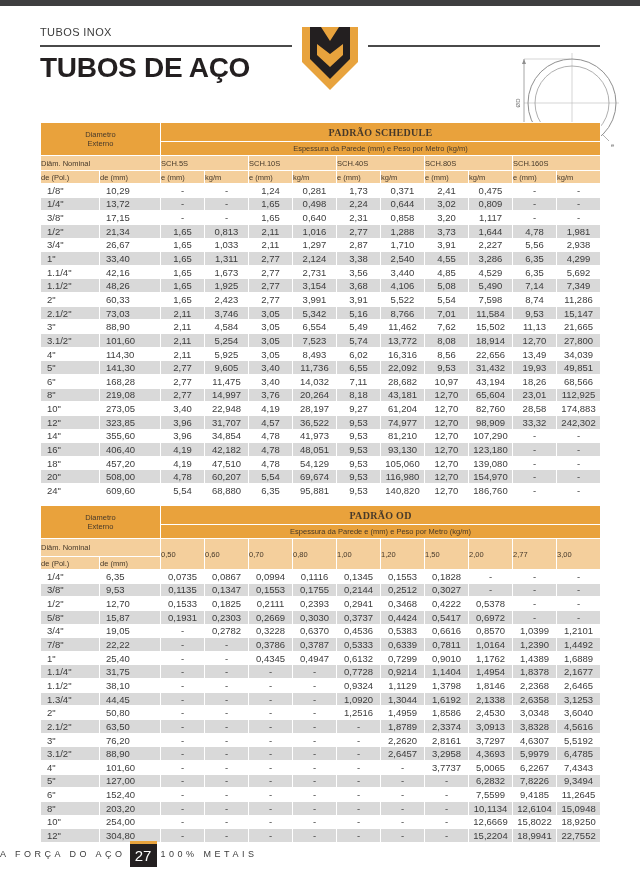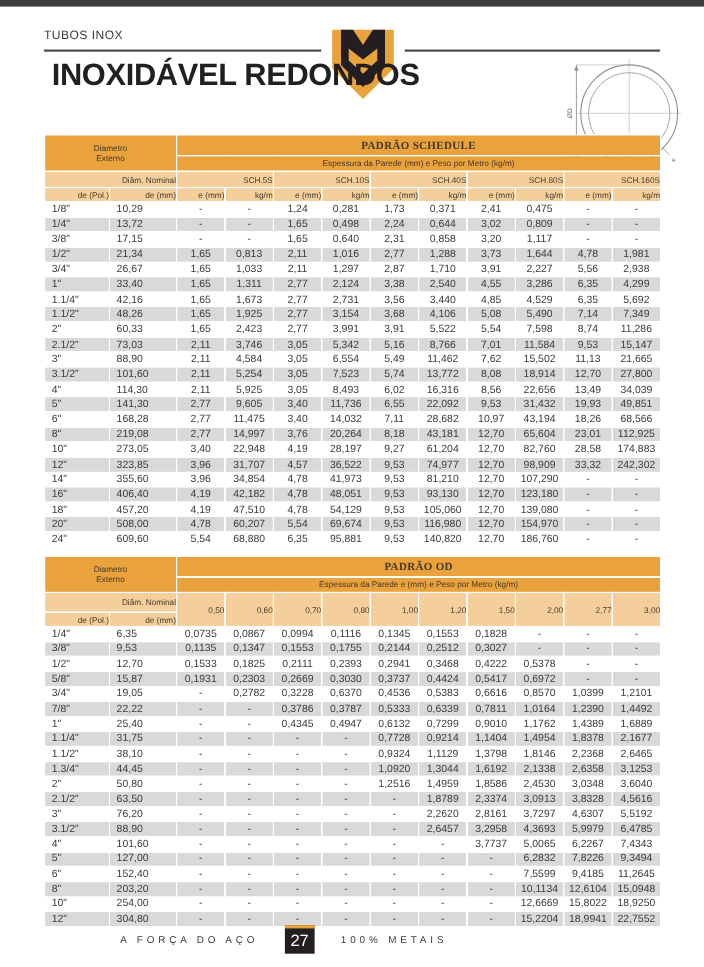--- a/index.html
+++ b/index.html
@@ -26,31 +26,31 @@
   .tblwrap{position:absolute;left:40px;width:560px;}
   .tblwrap.t1{top:122px;}
   .tblwrap.t2{top:505px;}
   table{border-collapse:collapse;table-layout:fixed;width:560px;}
   th,td{border:1px solid #fff;padding:0;white-space:nowrap;overflow:hidden;}
   th{font-weight:normal;}
   .t-title{background:var(--hdr);color:var(--hdr-ink);font-size:10px;font-weight:bold;
     text-align:center;height:19px;letter-spacing:.3px;font-family:Liberation Serif, serif;}
   .t-sub{background:var(--hdr);color:var(--hdr-ink);font-size:7.5px;text-align:center;height:14px;}
   .corner{background:var(--hdr);color:var(--hdr-ink);font-size:7.5px;text-align:center;line-height:9px;margin-top:28px;}
-  .lt{background:var(--subhdr);color:var(--hdr-ink);font-size:7.5px;text-align:right;}
+  .lt{background:var(--subhdr);color:var(--hdr-ink);font-size:7.5px;text-align:left;}
   .t1 thead tr:nth-child(3) th{height:15px;}
   .t1 thead tr:nth-child(4) th{height:13px;}
   .t2 thead tr:nth-child(3) th{height:18px;}
   .t2 thead tr:nth-child(4) th{height:13px;}
   tbody td{font-size:9.5px;color:var(--ink);height:13.65px;text-align:center;}
   tbody td.left{text-align:left;padding-left:6px;}
   tbody tr:nth-child(even){background:var(--stripe);}
 
   .footer{position:absolute;left:0;top:841px;width:516px;display:flex;
-    justify-content:center;align-items:center;gap:24px;}
+    justify-content:flex-start;align-items:center;gap:4px;}
   .ftext{font-size:9px;letter-spacing:3.5px;color:#3B3B3B;}
   .badge{width:27px;height:26px;background:#231F20;border-top:3px solid var(--accent);
     color:#fff;font-size:15px;display:flex;align-items:center;justify-content:center;}
 </style>
 </head>
 <body>
 
 <div class="topbar"></div>
 
 <div class="eyebrow">TUBOS INOX</div>
@@ -59,21 +59,21 @@
 
 <div class="logo">
   <svg width="66" height="70" viewBox="0 0 66 70">
     <polygon points="5,5 61,5 61,40 33,68 5,40" fill="#E8A33D"></polygon>
     <path d="M13,5 H53 V37 L33,57 L13,37 Z M24,5 L42,5 L33,19 Z" fill="#231F20" fill-rule="evenodd"></path>
     <polygon points="20,22 33,32 46,22 46,33 33,45 20,33" fill="#E8A33D"></polygon>
   </svg>
 </div>
 
 <div class="page-title">
-  <div class="l2">INOXIDÁVEL REDONDOS</div>
+  <div>TUBOS DE AÇO</div>
 </div>
 
 <div class="diagram">
   <svg width="108" height="112" viewBox="0 0 108 112">
     <line x1="12" y1="56" x2="107" y2="56" stroke="#B9B9B9" stroke-width="0.6"></line>
     <line x1="60" y1="6" x2="60" y2="106" stroke="#B9B9B9" stroke-width="0.6"></line>
     <circle cx="60" cy="56" r="44" fill="none" stroke="#8F8F8F" stroke-width="1"></circle>
     <circle cx="60" cy="56" r="37" fill="none" stroke="#9B9B9B" stroke-width="0.8"></circle>
     <line x1="12" y1="12" x2="58" y2="12" stroke="#B9B9B9" stroke-width="0.6"></line>
     <line x1="12" y1="100" x2="58" y2="100" stroke="#B9B9B9" stroke-width="0.6"></line>

